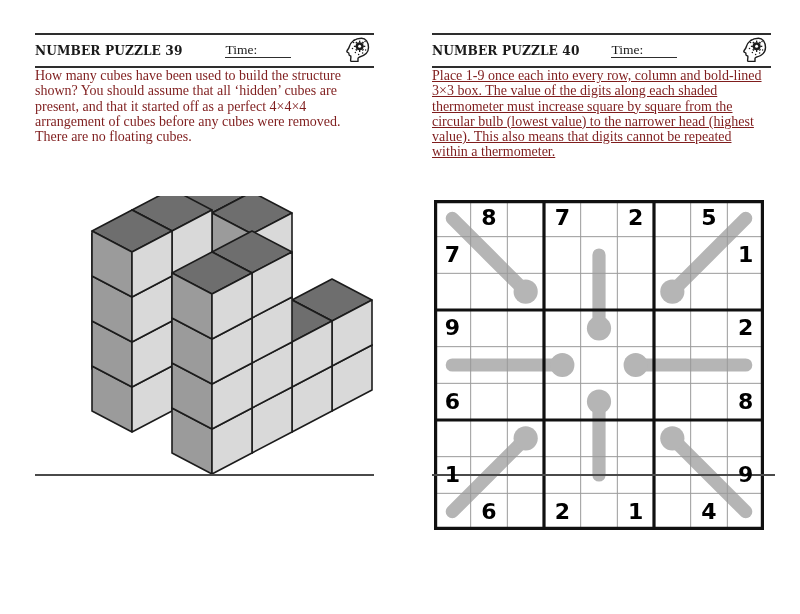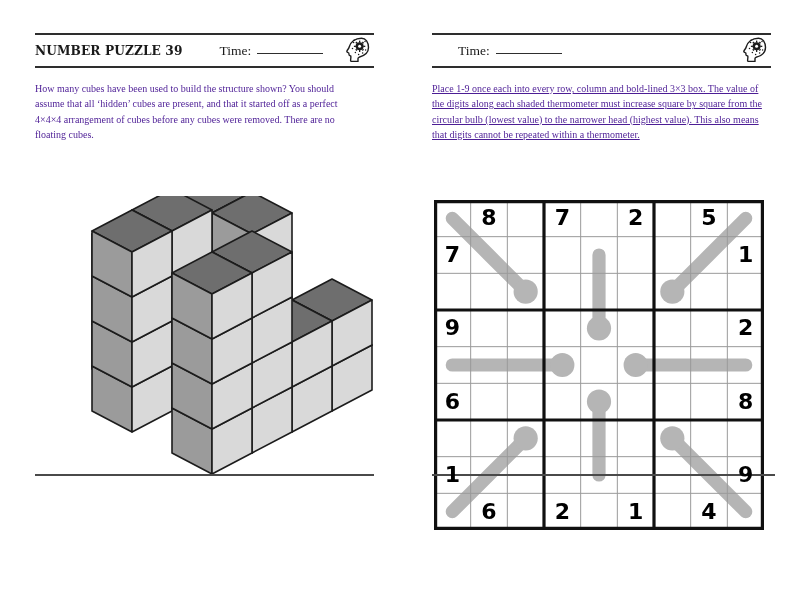--- a/index.html
+++ b/index.html
@@ -52,20 +52,21 @@
     font-weight: bold;
     font-size: 12.2px;
     letter-spacing: 0.1px;
     white-space: nowrap;
   }
   .time-block {
     display: flex;
     align-items: baseline;
     margin-left: 37px;
     white-space: nowrap;
+    flex-direction: column;
   }
   .panel-right .time-block { margin-left: 26px; }
   .time-label {
     font-family: "Liberation Serif", serif;
     font-size: 13.5px;
   }
   .time-rule {
     display: inline-block;
     width: 66px;
     height: 0;
@@ -78,25 +79,25 @@
     position: absolute;
     right: 0px;
     top: 1px;
     width: 30px;
     height: 29px;
   }
   .panel-right .brain-icon { right: 0px; }
 
   
   .instructions {
-    margin-top: 13px;
+    margin-top: 0;
     font-family: "Liberation Serif", serif;
-    font-size: 10px;
+    font-size: 14px;
     line-height: 15.3px;
-    color: #4c1d95;
+    color: #7f1d1d;
     max-width: 330px;
   }
   .panel-right .instructions { max-width: 333px; text-decoration: underline; }
 
   
   .cube-figure {
     position: absolute;
     left: -3px;
     top: 163px;
     width: 360px;
@@ -316,20 +317,21 @@
       </div>
 
     </div>
     <div class="footer-rule"></div>
   </div>
 
   <div class="puzzle-panel panel-right">
     <div class="panel-inner">
 
       <div class="puzzle-header">
+        <div class="puzzle-title">NUMBER PUZZLE 40</div>
         <div class="time-block">
           <span class="time-label">Time:</span>
           <span class="time-rule"></span>
         </div>
         <svg class="brain-icon" viewBox="0 0 30 29">
           <path d="M17.5 2.2 C11.2 2.2 6.2 6.0 5.2 11.0 C4.9 12.6 3.6 13.6 3.0 14.8 C2.5 15.8 3.3 16.4 4.3 16.6 C4.9 16.7 5.0 17.1 4.9 17.9 C4.8 18.9 5.1 19.6 6.2 19.8 C6.9 19.9 7.0 20.2 6.9 21.0 L6.6 24.3 C6.55 25.0 6.9 25.4 7.6 25.4 L14.0 25.4 L14.0 22.6 C14.0 21.9 14.3 21.5 15.0 21.3 C20.4 19.9 24.5 16.3 24.5 11.6 C24.5 6.3 21.8 2.2 17.5 2.2 Z" fill="#ffffff" stroke="#1c1c1c" stroke-width="1.4" stroke-linejoin="round"></path>
           <circle cx="15.6" cy="10.3" r="4.0" fill="#1c1c1c"></circle>
           <circle cx="15.6" cy="10.3" r="1.5" fill="#ffffff"></circle>
           <g fill="#1c1c1c">
             <rect x="15.0" y="4.6" width="1.3" height="2.0"></rect>

